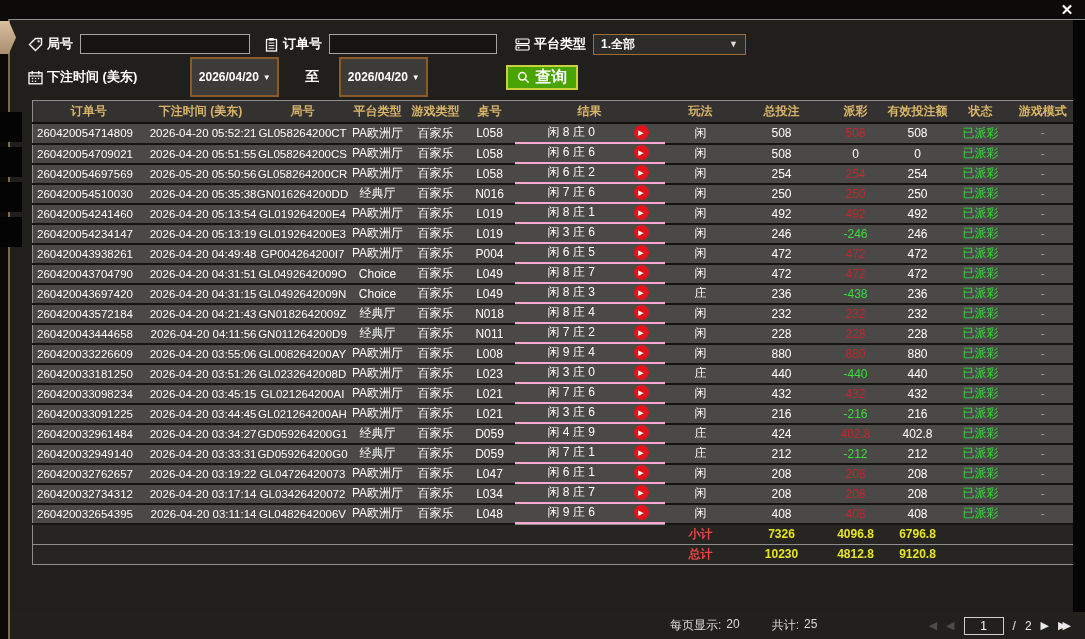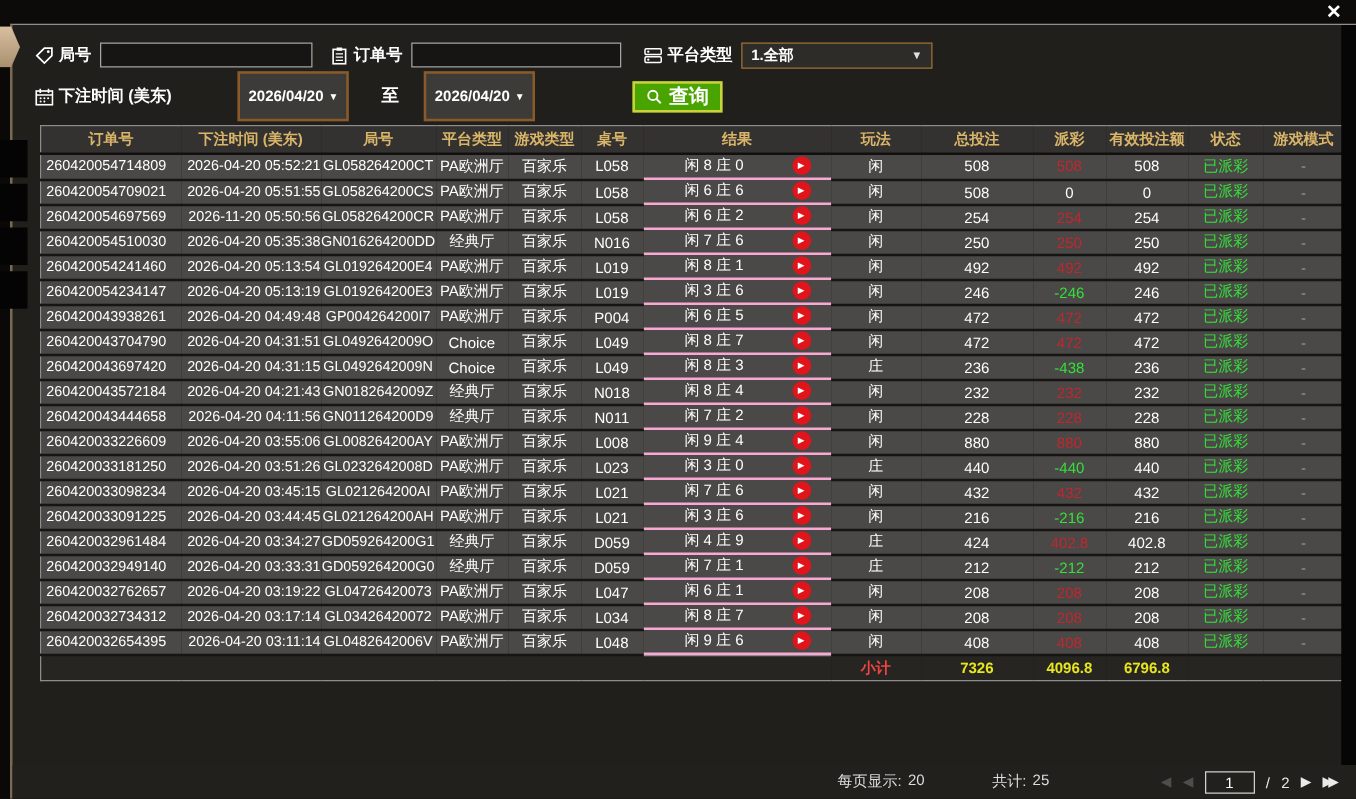--- a/index.html
+++ b/index.html
@@ -55,21 +55,21 @@
   td.c-mode{color:#9a9a9a}
   tr.sum td{background:#262522;border-top:1px solid #8d8d8d;border-bottom:0;color:#e6e51e;font-weight:bold}
   tr.sum td.sum-label{color:#ef4444}
 
   .right-gap{position:absolute;right:0;top:0;width:12px;height:592px;background:#070606}
 
   
   .footer{position:absolute;left:0;right:0;bottom:0;height:27px;background:#21201c;display:flex;align-items:center;
     font-size:12px;color:#dcdcdc}
   .pp{margin-left:660px;display:flex;gap:5px}
-  .tc{margin-left:54px;display:flex;gap:5px}
+  .tc{margin-left:32px;display:flex;gap:5px}
   .pager{margin-left:auto;margin-right:14px;display:flex;align-items:center;gap:9px}
   .pg-arrow{font-size:11px;cursor:pointer;background:none;border:0;padding:0}
   .pg-dim{color:#4d4d4d}
   .pg-on{color:#eaeaea}
   .pg-last{letter-spacing:-4px;margin-right:4px}
   .page-box{width:40px;height:18px;border:1px solid #d0d0d0;background:transparent;color:#fff;text-align:center;
     font-size:12px;line-height:16px;cursor:text}
   .pg-sep{color:#eaeaea}
 </style>
 </head>
@@ -210,21 +210,21 @@
     </td>
     <td>闲</td>
     <td>508</td>
     <td class="white">0</td>
     <td>0</td>
     <td class="c-status">已派彩</td>
     <td class="c-mode">-</td>
   </tr>
         <tr>
     <td class="c-order">260420054697569</td>
-    <td class="c-time">2026-11-20 05:50:56</td>
+    <td class="c-time">2026-05-20 05:50:56</td>
     <td class="c-round">GL058264200CR</td>
     <td>PA欧洲厅</td>
     <td>百家乐</td>
     <td>L058</td>
     <td class="c-result">
       <span class="result-text">闲 6 庄 2</span>
       <span class="play">▶</span>
     </td>
     <td>闲</td>
     <td>254</td>
@@ -540,20 +540,28 @@
     <td class="c-mode">-</td>
   </tr>
       </tbody>
     <tfoot>
       <tr class="sum">
         <td colspan="7"></td>
         <td class="sum-label">小计</td>
         <td>7326</td>
         <td>4096.8</td>
         <td>6796.8</td>
+        <td colspan="2"></td>
+      </tr>
+      <tr class="sum">
+        <td colspan="7"></td>
+        <td class="sum-label">总计</td>
+        <td>10230</td>
+        <td>4812.8</td>
+        <td>9120.8</td>
         <td colspan="2"></td>
       </tr>
     </tfoot>
   </table>
 
   <div class="right-gap"></div>
 
   <div class="footer">
     <span class="pp">
       <span>每页显示:</span>

